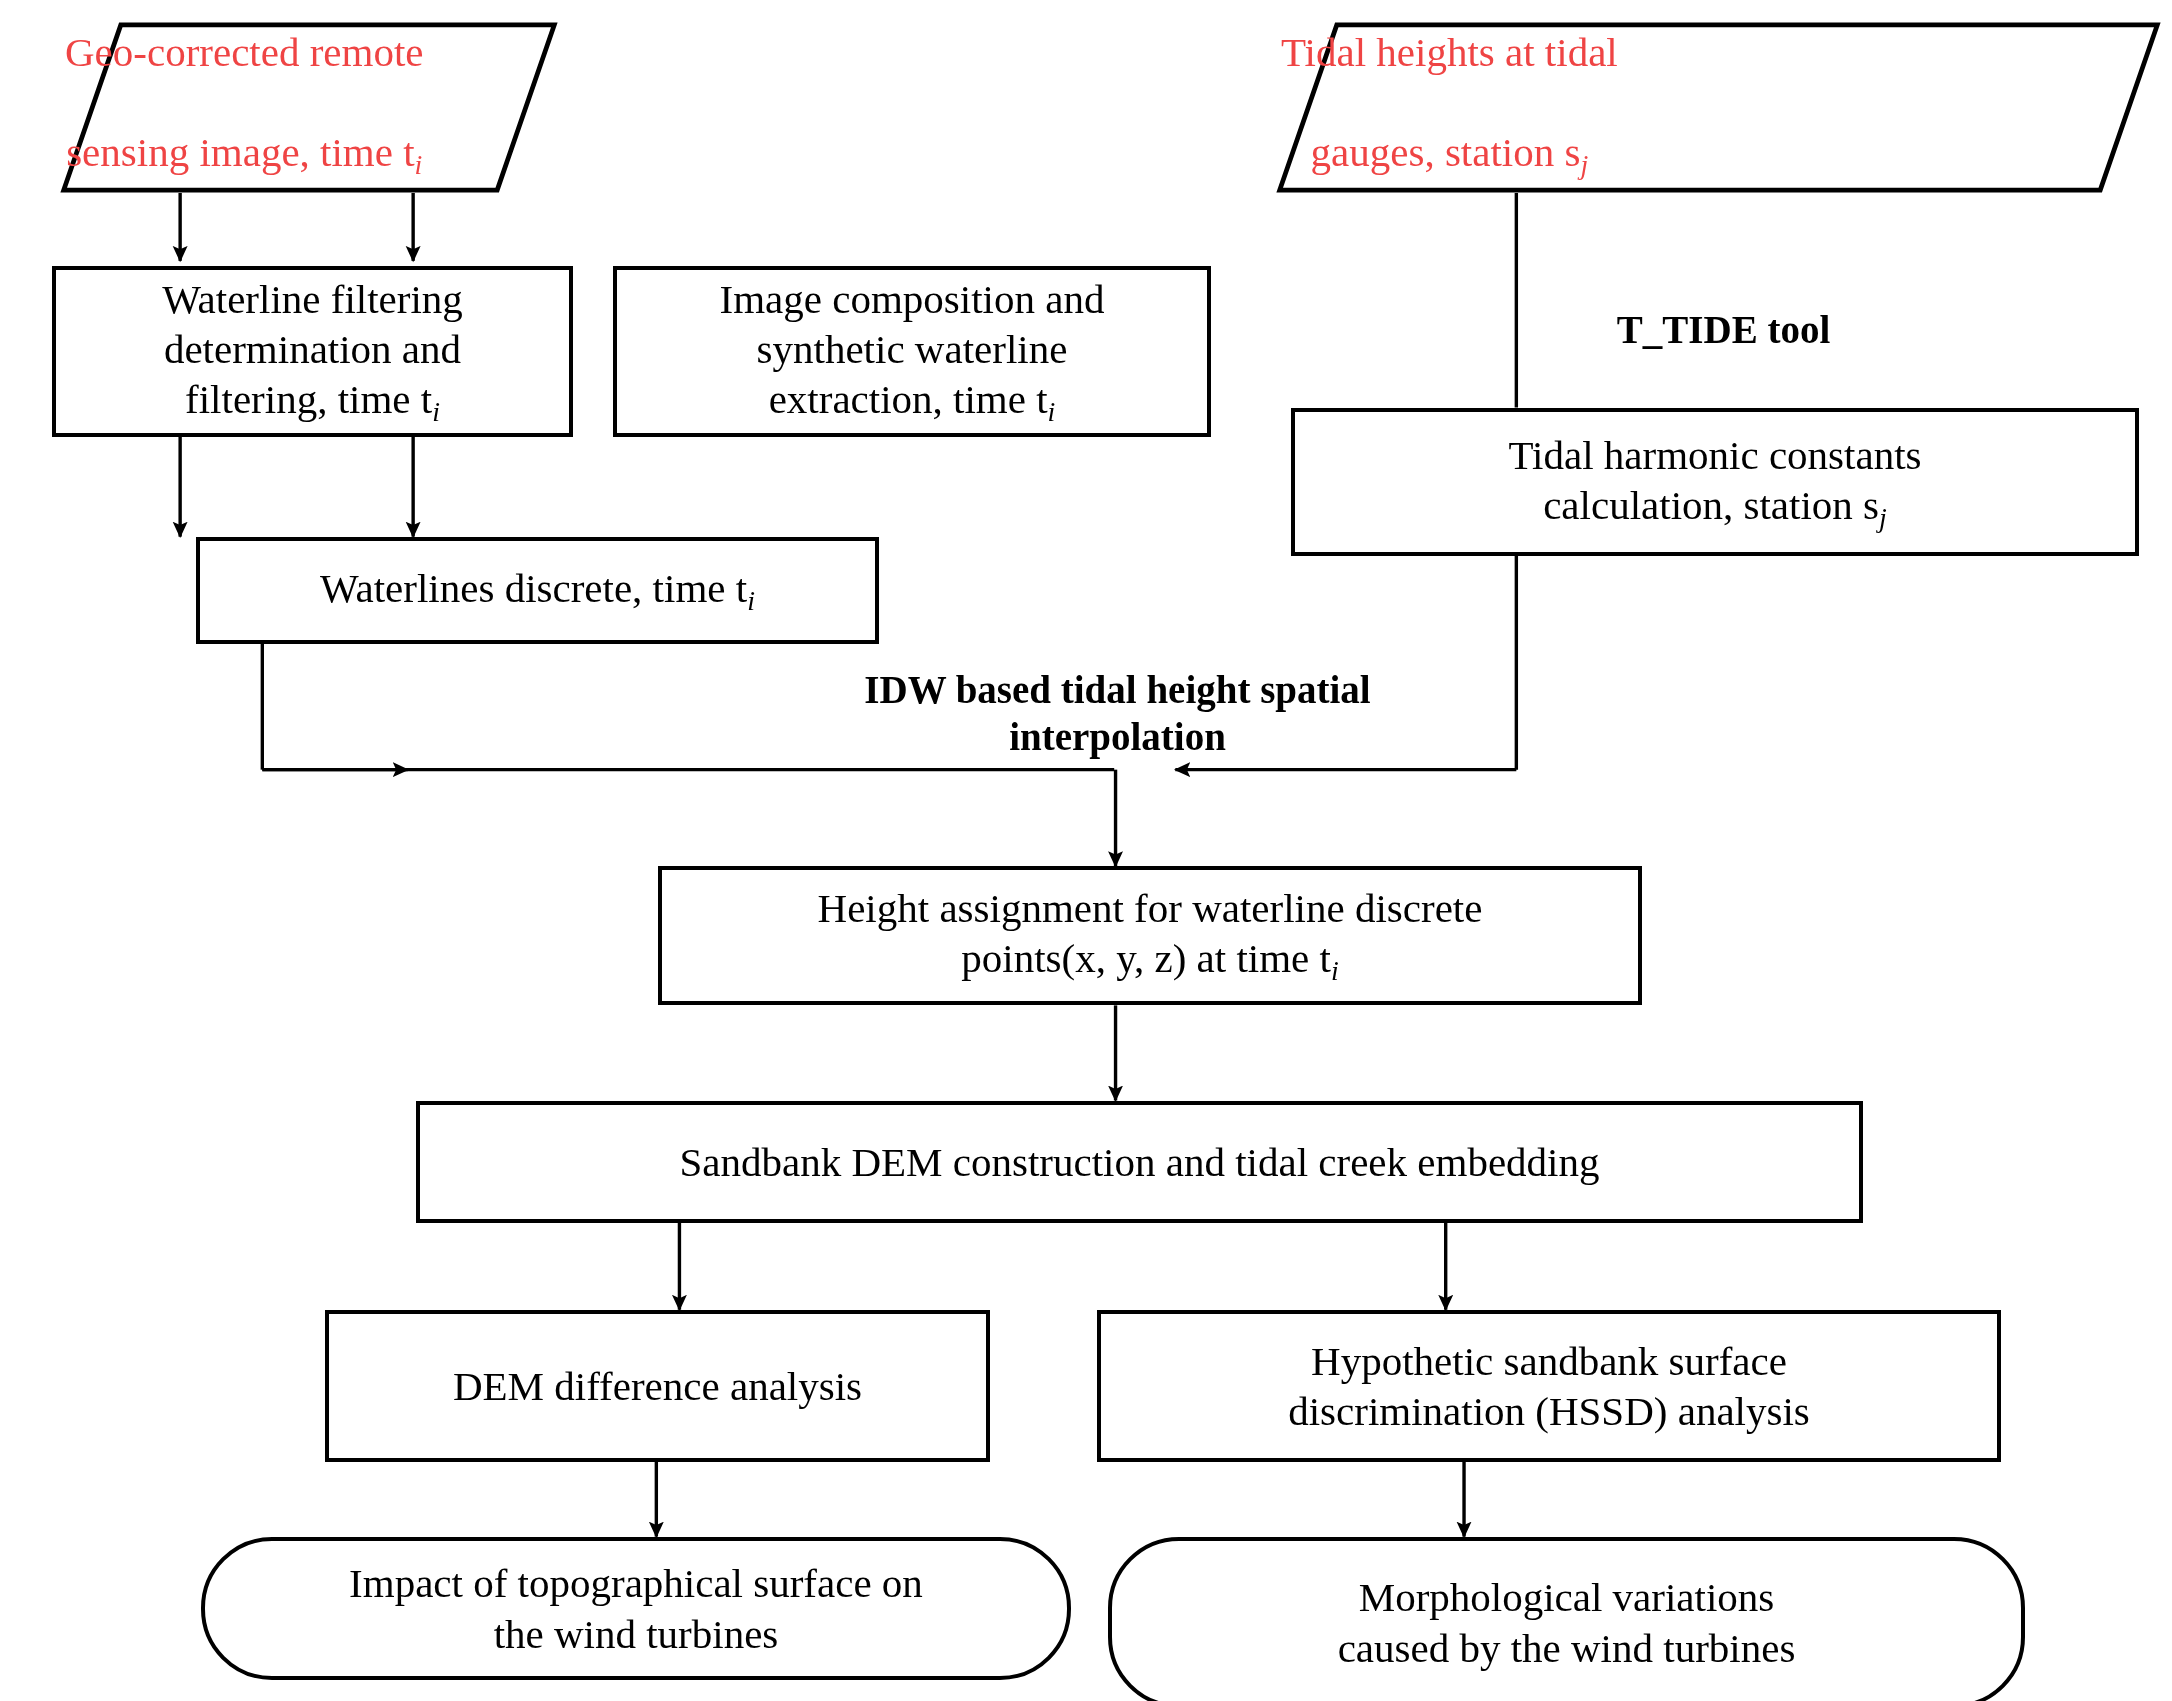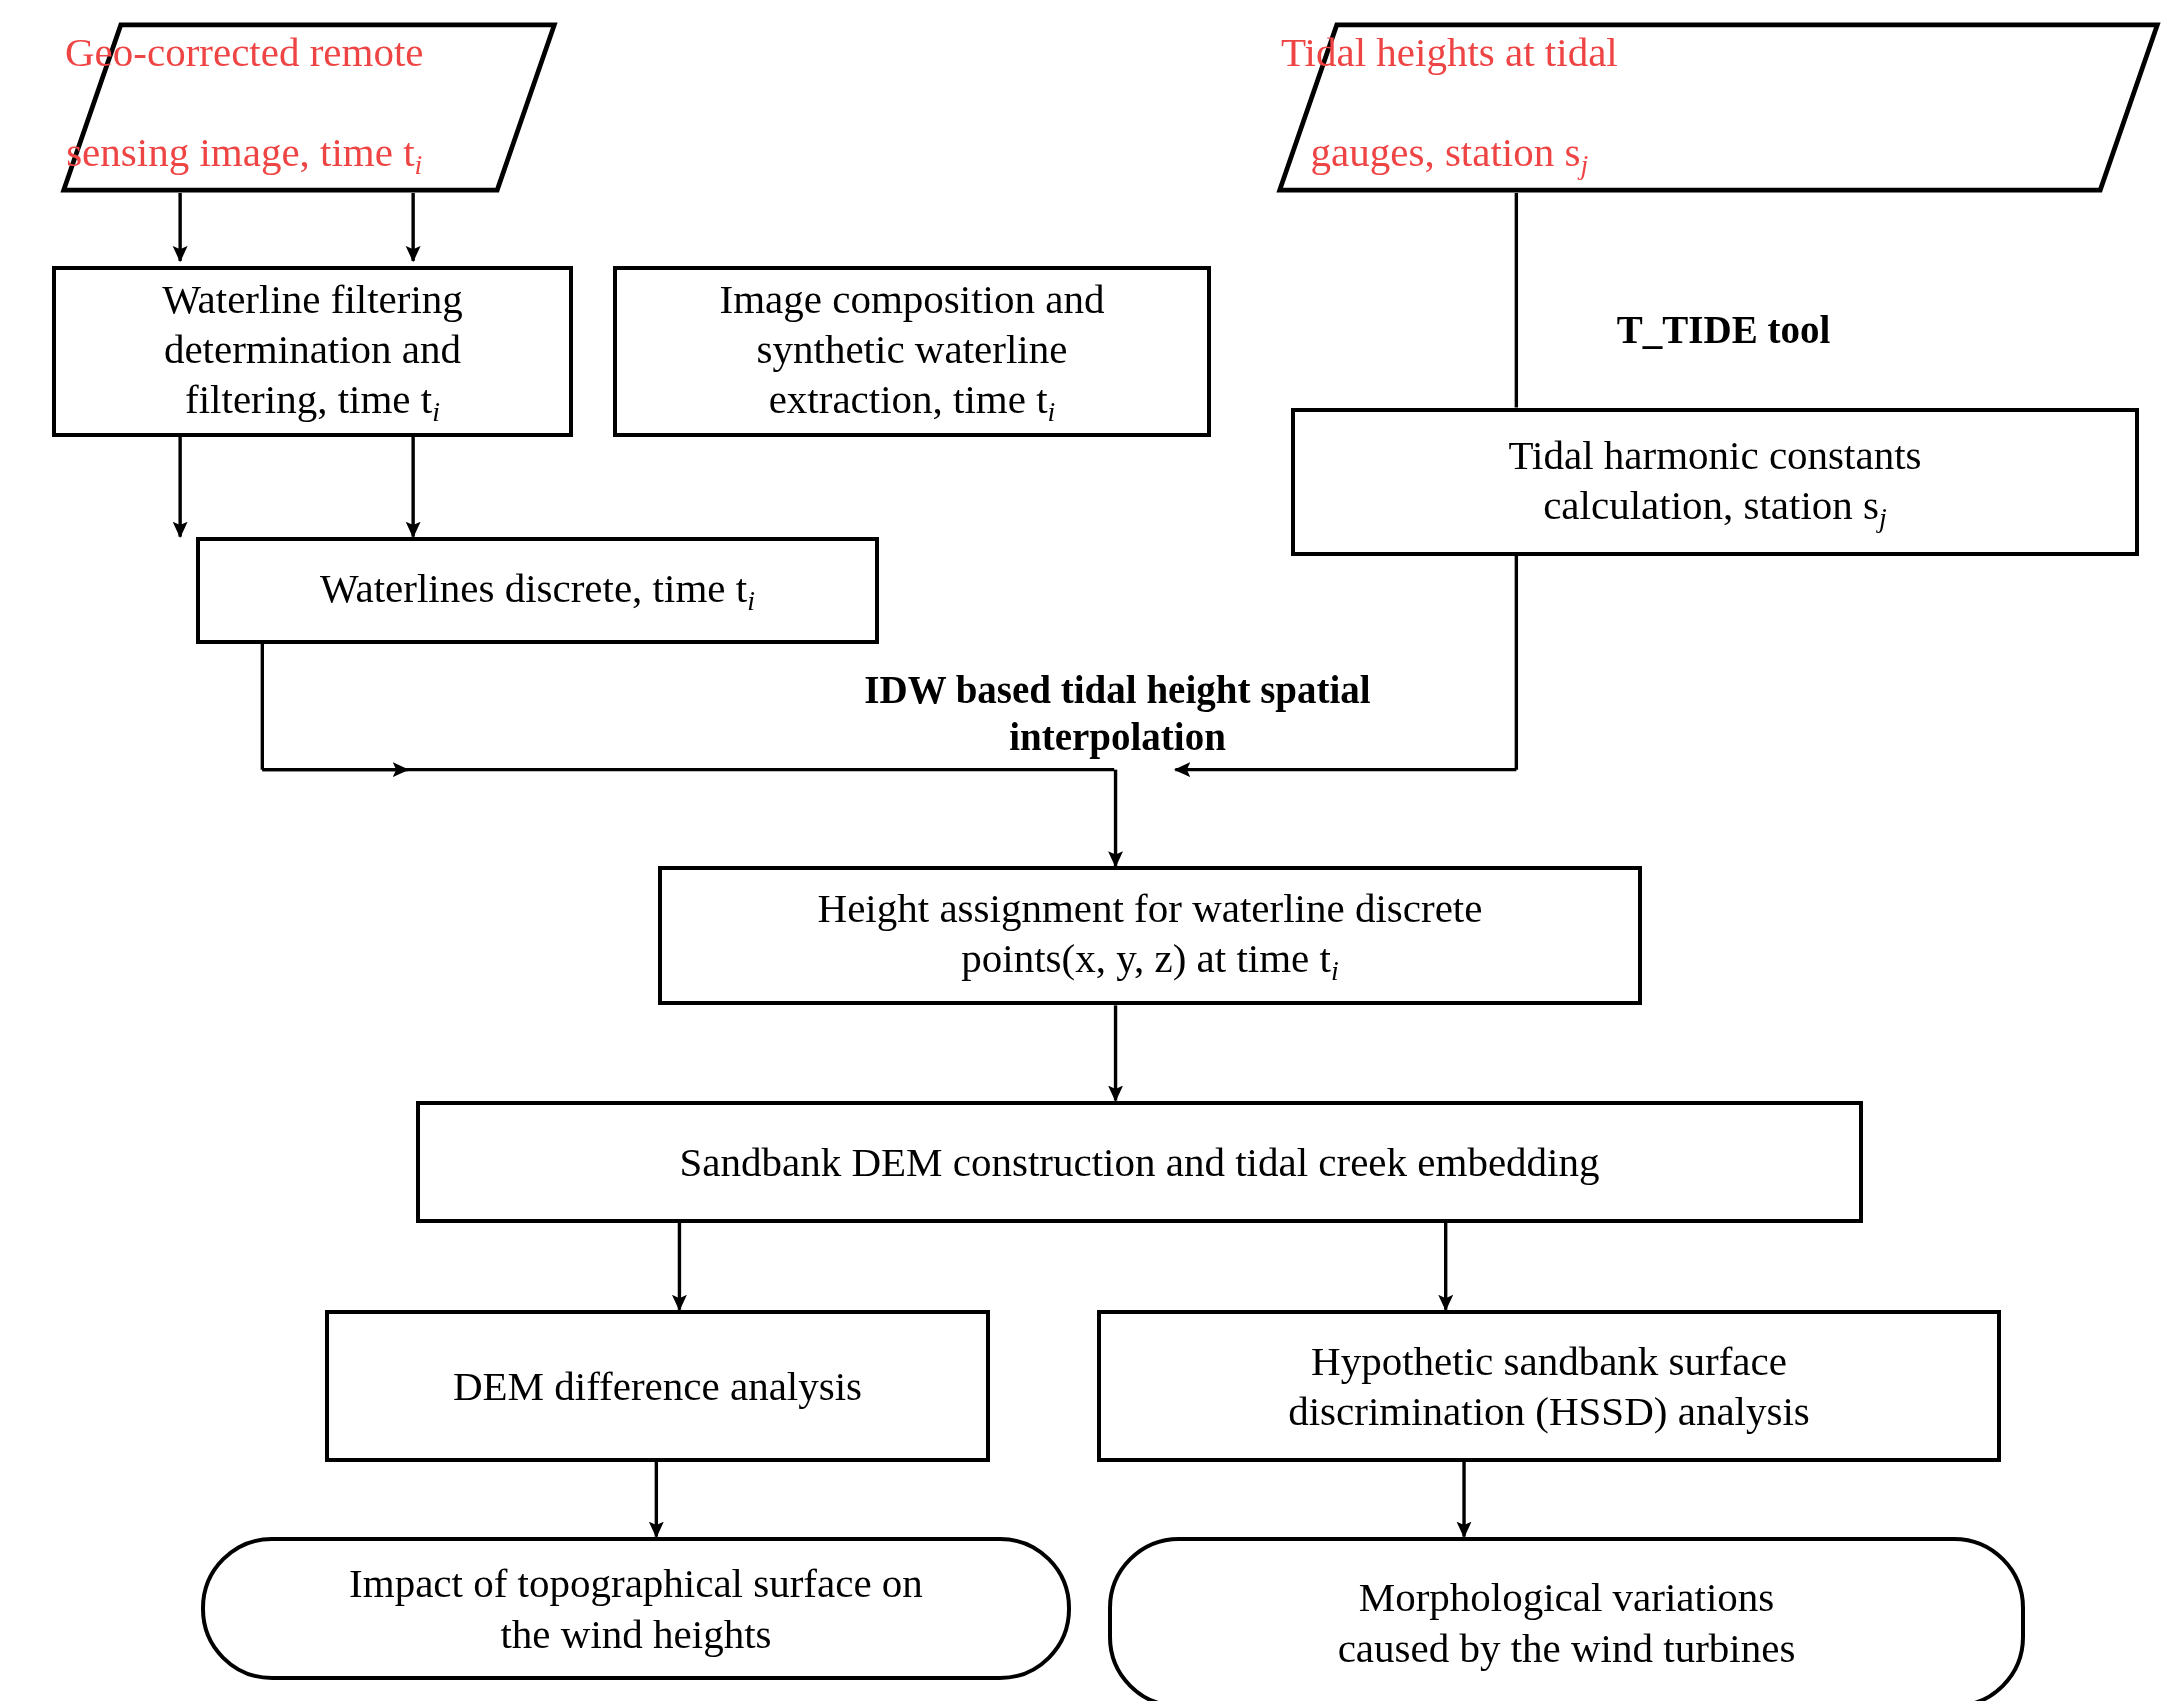--- a/index.html
+++ b/index.html
@@ -186,21 +186,21 @@
 
   <div class="node" style="left:325px; top:1310px; width:665px; height:152px; font-size:41px;">
     <span class="txt">DEM difference analysis</span>
   </div>
 
   <div class="node" style="left:1097px; top:1310px; width:904px; height:152px; font-size:41px;">
     <span class="txt"><span>Hypothetic sandbank surface</span><br><span>discrimination (HSSD) analysis</span></span>
   </div>
 
   <div class="term" style="left:201px; top:1537px; width:870px; height:143px; border-radius:71px; font-size:41px;">
-    <span class="txt"><span>Impact of topographical surface on</span><br><span>the wind heights</span></span>
+    <span class="txt"><span>Impact of topographical surface on</span><br><span>the wind turbines</span></span>
   </div>
 
   <div class="term" style="left:1108px; top:1537px; width:917px; height:171px; border-radius:71px; font-size:41px;">
     <span class="txt"><span>Morphological variations</span><br><span>caused by the wind turbines</span></span>
   </div>
 
 </div>
 
 
 </body></html>

